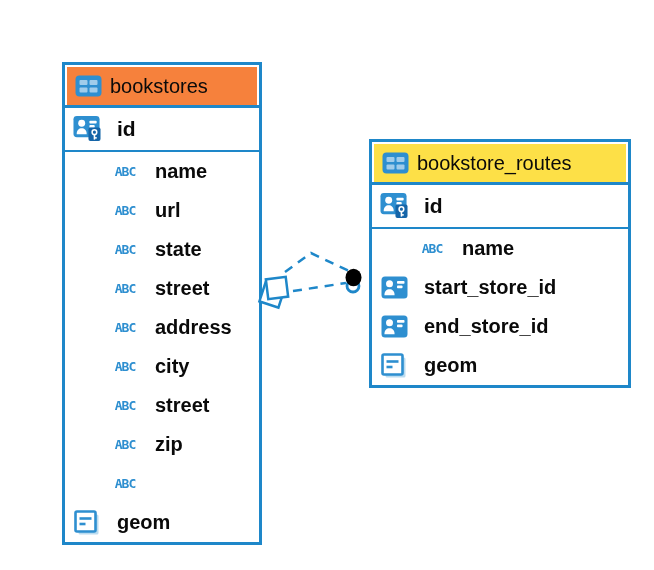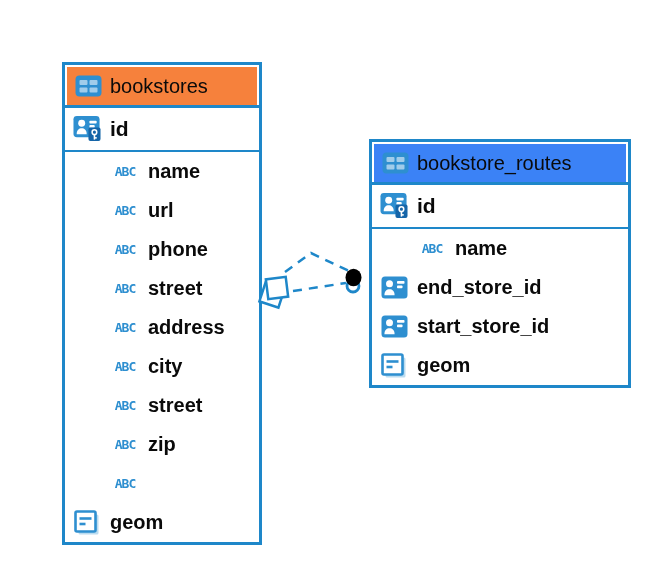--- a/index.html
+++ b/index.html
@@ -12,25 +12,25 @@
     border:3px solid #1E87C9; box-sizing:border-box;
     display:flex; flex-direction:column;
   }
   .tbl-bookstores { left:62px; top:62px; width:200px; }
   .tbl-routes     { left:369px; top:139px; width:262px; }
   .tbl-header {
     margin:2px 2px 0 2px; height:38px; display:flex; align-items:center;
     padding-left:7px; gap:8px; box-sizing:border-box;
   }
   .hdr-orange { background:#F6813C; }
-  .hdr-gray   { background:#3b82f6; }
+  .hdr-gray   { background:#fde047; }
   .tbl-title { font-size:20px; color:#0a0a0a; white-space:nowrap; }
   .hdiv { height:2.5px; background:#1E87C9; flex:none; }
   .row {
-    height:39px; display:flex; align-items:center; padding-left:8px; gap:9px;
+    height:39px; display:flex; align-items:center; padding-left:8px; gap:16px;
     box-sizing:border-box; background:#ffffff;
   }
   .row-id { height:42px; }
   .row-id .col-name { font-weight:700; font-size:21px; }
   .col-name { font-size:20px; color:#0a0a0a; white-space:nowrap;font-weight:bold; }
   .icon-box { width:28px; display:flex; justify-content:center; align-items:center; flex:none; }
   .abc {
     font-family:"DejaVu Sans Mono","Liberation Mono",monospace;
     font-weight:700; font-size:13px; letter-spacing:-1px; color:#2E8FD0;margin-left:38px;
   }
@@ -77,21 +77,21 @@
     <div class="row">
       <span class="icon-box abc">ABC</span>
       <span class="col-name">name</span>
     </div>
     <div class="row">
       <span class="icon-box abc">ABC</span>
       <span class="col-name">url</span>
     </div>
     <div class="row">
       <span class="icon-box abc">ABC</span>
-      <span class="col-name">phone</span>
+      <span class="col-name">state</span>
     </div>
     <div class="row">
       <span class="icon-box abc">ABC</span>
       <span class="col-name">street</span>
     </div>
     <div class="row">
       <span class="icon-box abc">ABC</span>
       <span class="col-name">address</span>
     </div>
     <div class="row">
@@ -162,33 +162,33 @@
     <div class="row">
       <span class="icon-box">
         <svg width="27" height="23" viewBox="0 0 27 23">
             <rect x="0.5" y="0.5" width="26" height="22" rx="3.5" fill="#2E8FD0"></rect>
             <circle cx="8.5" cy="7.8" r="3.5" fill="#fff"></circle>
             <path d="M3.4 19.3c0-4.1 2.3-6 5.1-6s5.1 1.9 5.1 6z" fill="#fff"></path>
             <rect x="16" y="5" width="7.5" height="2.8" rx="0.8" fill="#fff"></rect>
             <rect x="16" y="9.5" width="5.5" height="2.8" rx="0.8" fill="#fff"></rect>
           </svg>
       </span>
-      <span class="col-name">end_store_id</span>
+      <span class="col-name">start_store_id</span>
     </div>
     <div class="row">
       <span class="icon-box">
         <svg width="27" height="23" viewBox="0 0 27 23">
             <rect x="0.5" y="0.5" width="26" height="22" rx="3.5" fill="#2E8FD0"></rect>
             <circle cx="8.5" cy="7.8" r="3.5" fill="#fff"></circle>
             <path d="M3.4 19.3c0-4.1 2.3-6 5.1-6s5.1 1.9 5.1 6z" fill="#fff"></path>
             <rect x="16" y="5" width="7.5" height="2.8" rx="0.8" fill="#fff"></rect>
             <rect x="16" y="9.5" width="5.5" height="2.8" rx="0.8" fill="#fff"></rect>
           </svg>
       </span>
-      <span class="col-name">start_store_id</span>
+      <span class="col-name">end_store_id</span>
     </div>
     <div class="row">
       <span class="icon-box">
         <svg width="26" height="26" viewBox="0 0 26 26">
             <rect x="4.5" y="4.5" width="20" height="20" rx="1.5" fill="#BBDCF0"></rect>
             <rect x="1.5" y="1.5" width="20" height="20" rx="1.5" fill="#fff" stroke="#2E8FD0" stroke-width="2.6"></rect>
             <line x1="5.5" y1="8.5" x2="17.5" y2="8.5" stroke="#2E8FD0" stroke-width="2.6"></line>
             <line x1="5.5" y1="14" x2="11.5" y2="14" stroke="#2E8FD0" stroke-width="2.6"></line>
           </svg>
       </span>

